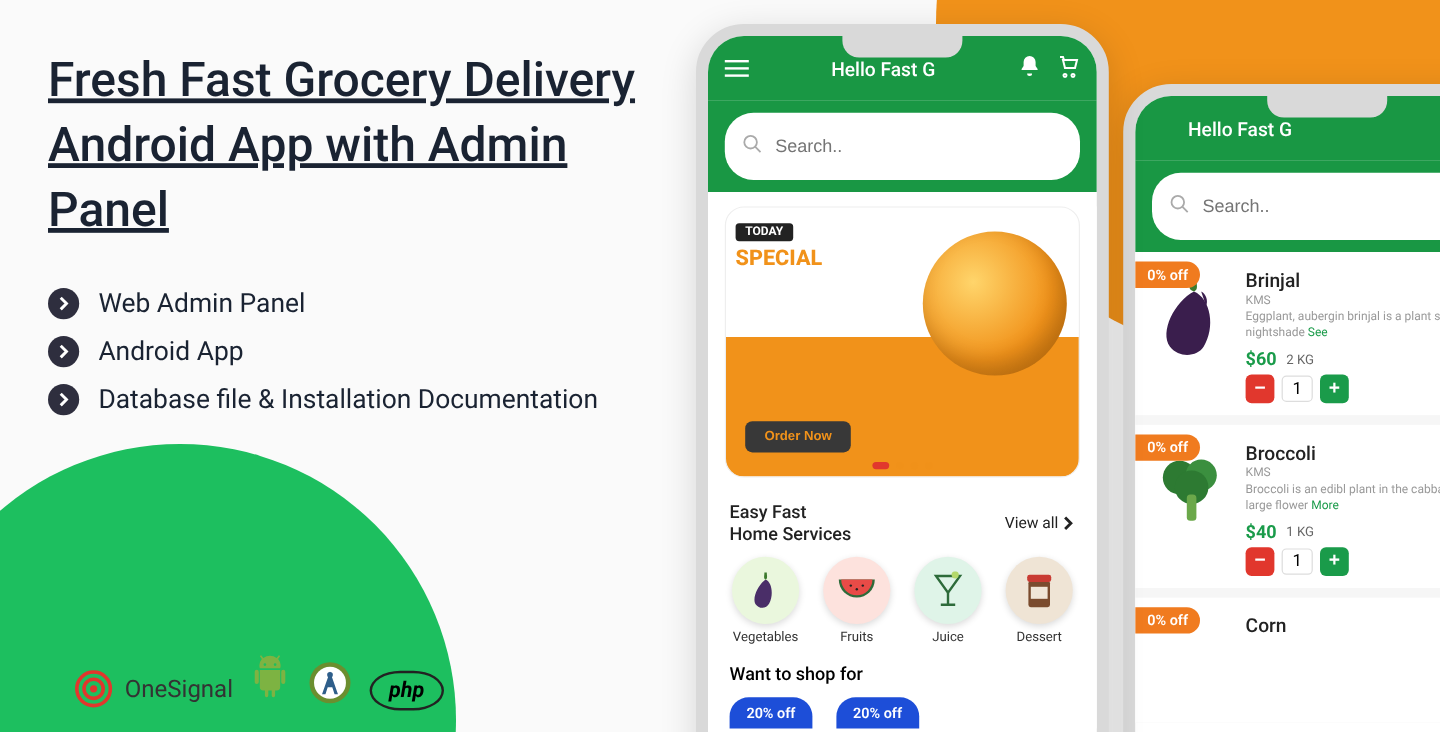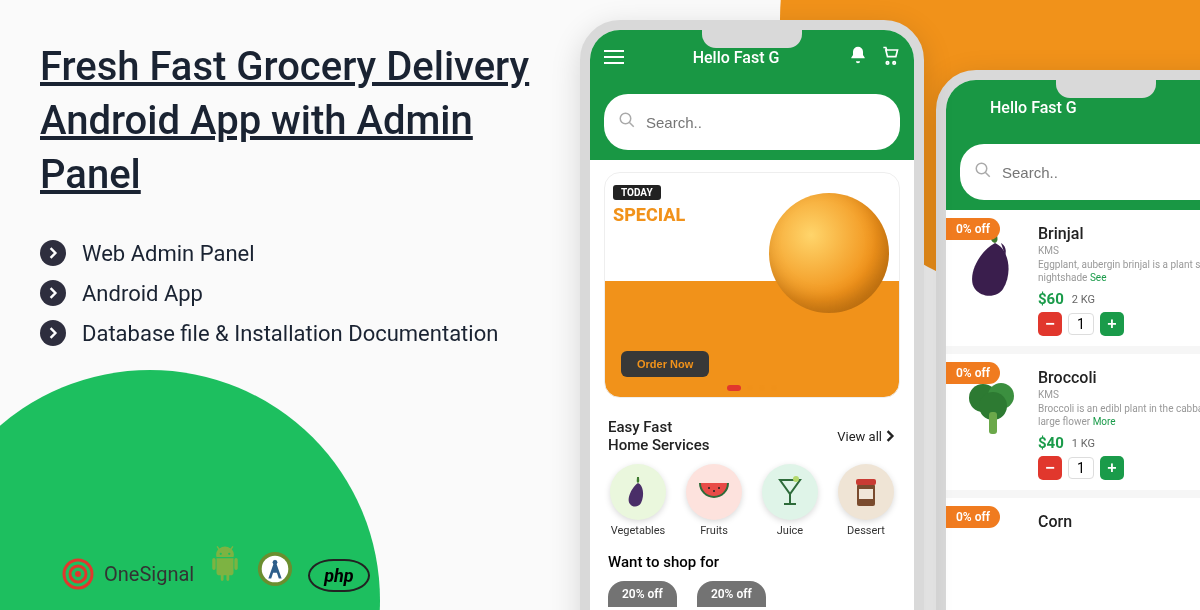--- a/index.html
+++ b/index.html
@@ -58,21 +58,21 @@
 .section-title { font-size:15px; font-weight:500; color:#222; line-height:1.2; white-space: pre-line; }
 .view-all { font-size:13px; color:#222; display:flex; align-items:center; gap:2px; cursor:pointer; }
 
 .cat-row { display:flex; justify-content:space-around; padding: 0 10px 10px; }
 .cat-item { display:flex; flex-direction:column; align-items:center; gap:4px; cursor:pointer; }
 .cat-circle { width:56px; height:56px; border-radius:50%; display:flex; align-items:center; justify-content:center; font-size:26px; box-shadow: 0 2px 6px rgba(0,0,0,.15); }
 .cat-label { font-size:11px; color:#333; }
 
 .shop-title { font-size:15px; font-weight:500; padding: 6px 18px 10px; }
 .tag-row { display:flex; gap:20px; padding: 0 18px; }
-.discount-tag { background:#737373; color:#fff; font-size:12px; font-weight:600; padding: 6px 14px; border-radius: 16px 16px 0 0; }
+.discount-tag { background:#1d4ed8; color:#fff; font-size:12px; font-weight:600; padding: 6px 14px; border-radius: 16px 16px 0 0; }
 
 
 .p2-body { background:#f6f6f6; }
 .prod-card { background:#fff; margin: 0 0 8px; padding: 10px 12px; position:relative; }
 .discount-badge { position:absolute; left:0px; top:8px; background:#f07b1f; color:#fff; font-size:12px; font-weight:600; padding:4px 10px; border-radius:0 14px 14px 0; }
 .prod-content { display:flex; gap:10px; padding-top: 4px; }
 .prod-img { width:70px; height:80px; display:flex; align-items:center; justify-content:center; flex-shrink:0; }
 .prod-info { flex:1; min-width:0; }
 .prod-name { font-size:16px; font-weight:500; color:#222; }
 .prod-sub { font-size:10px; color:#999; margin:2px 0; text-transform:uppercase; }

